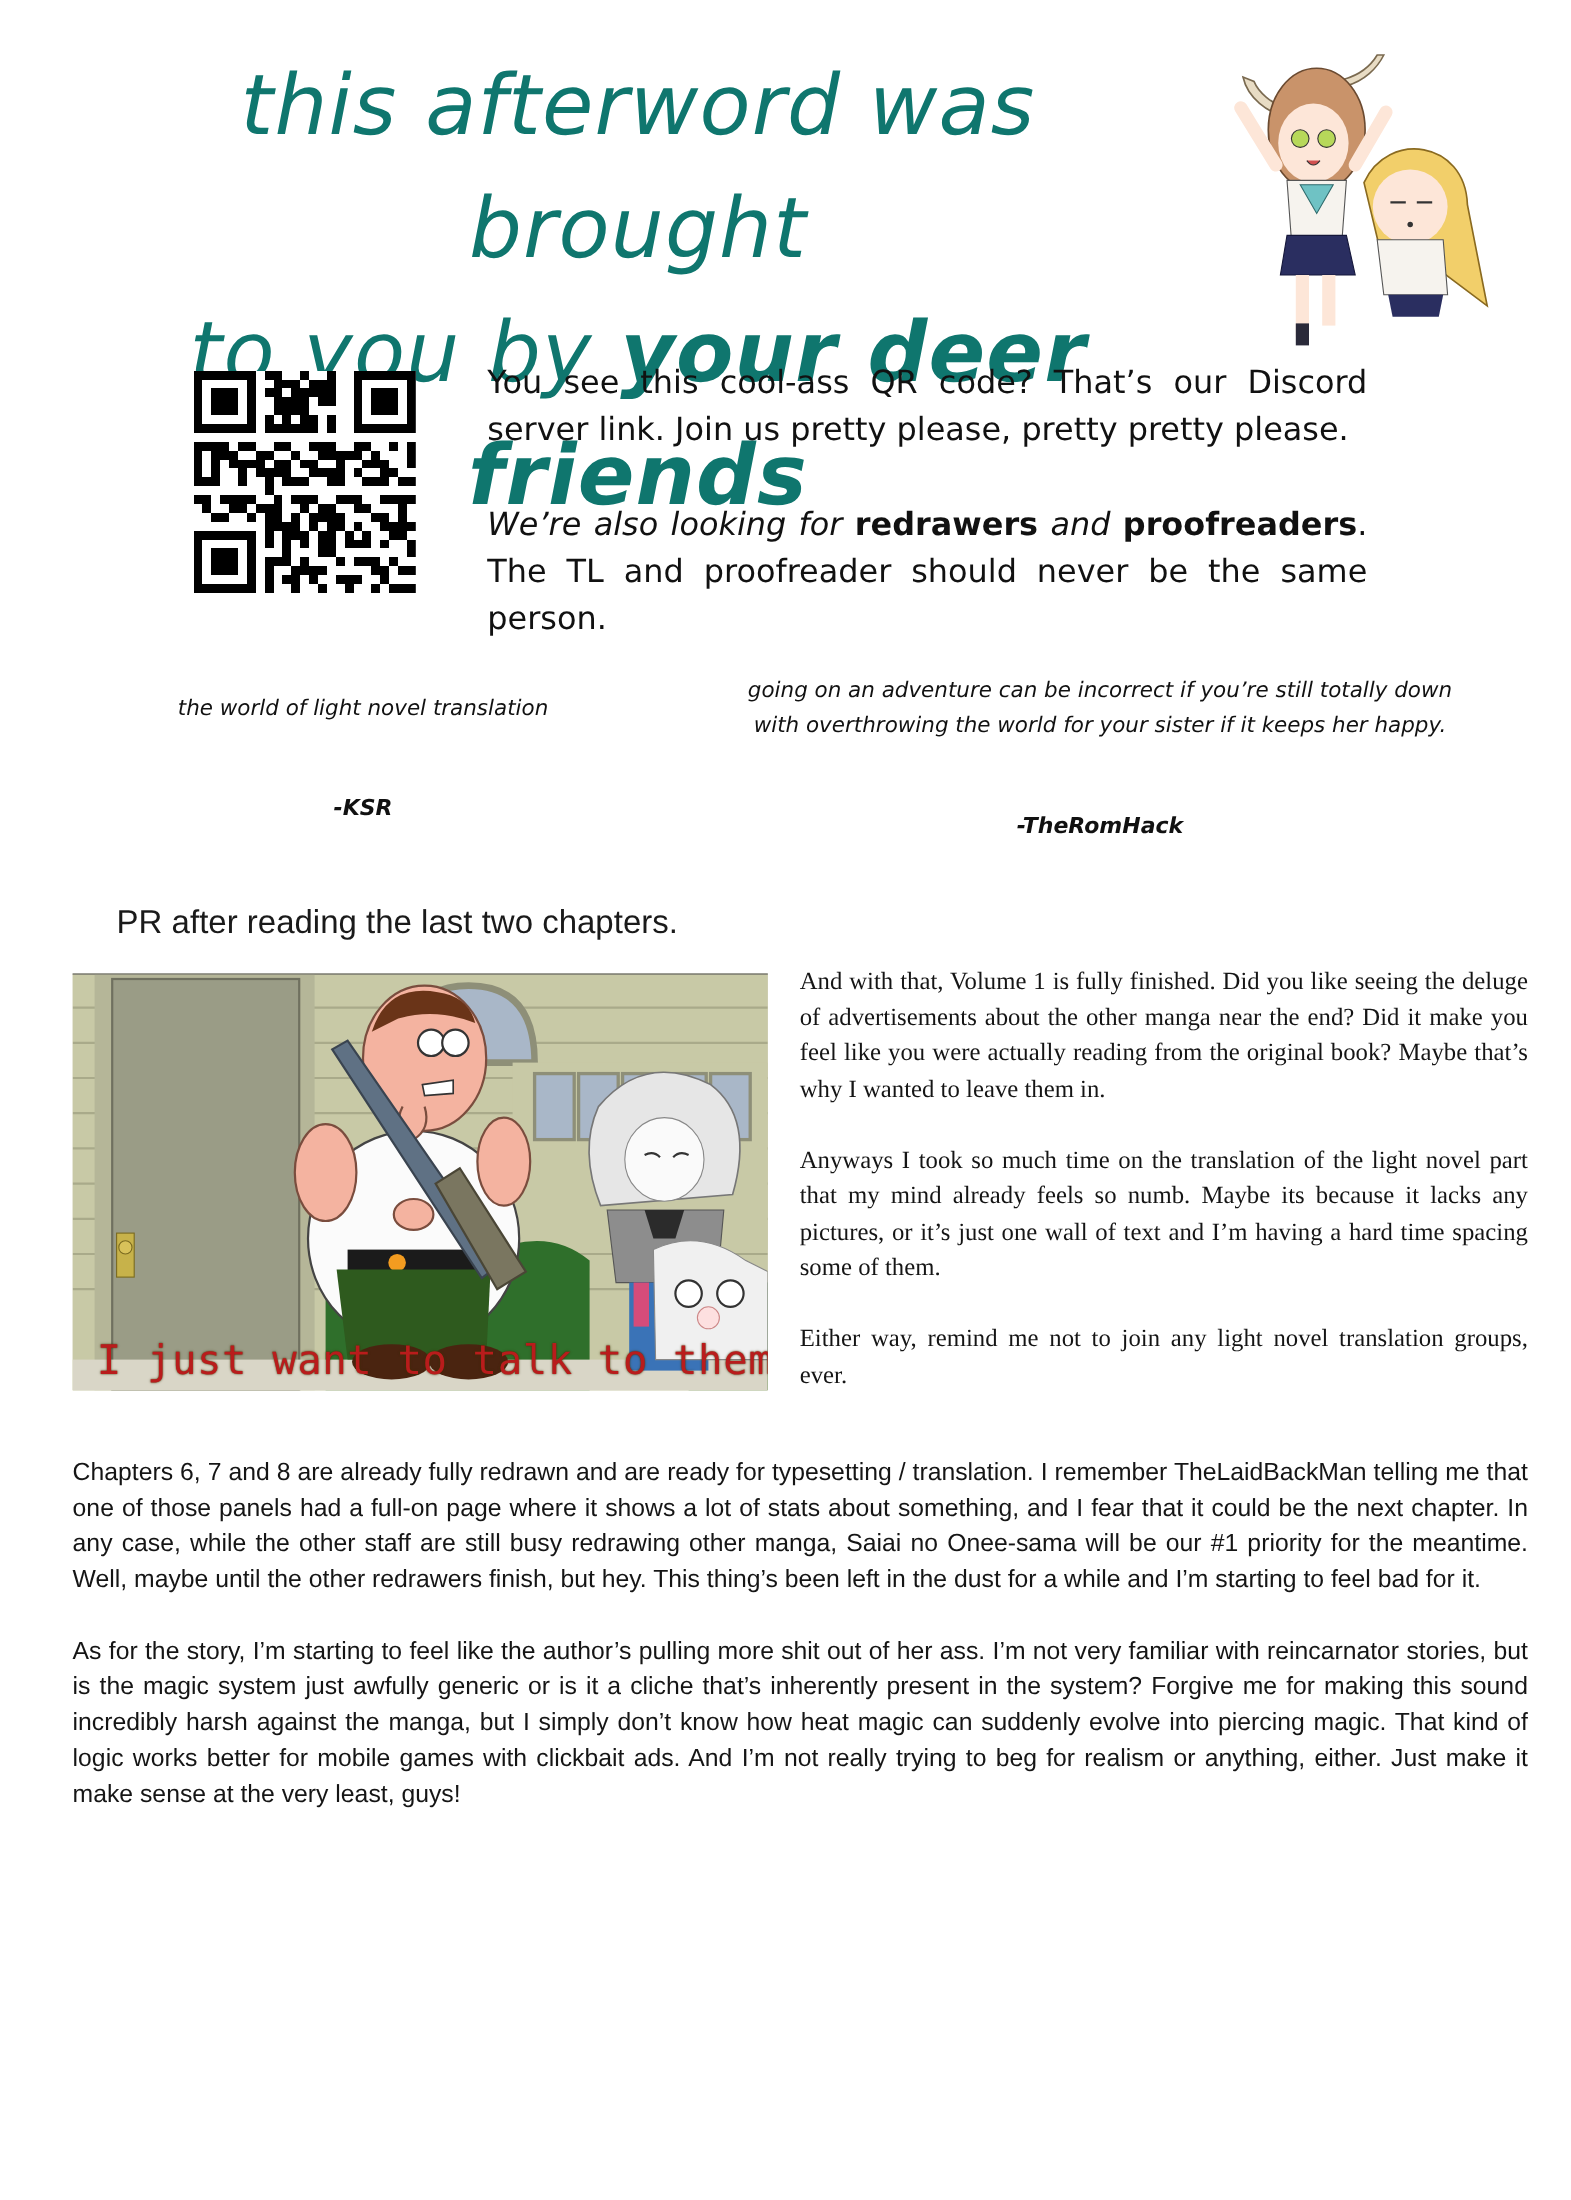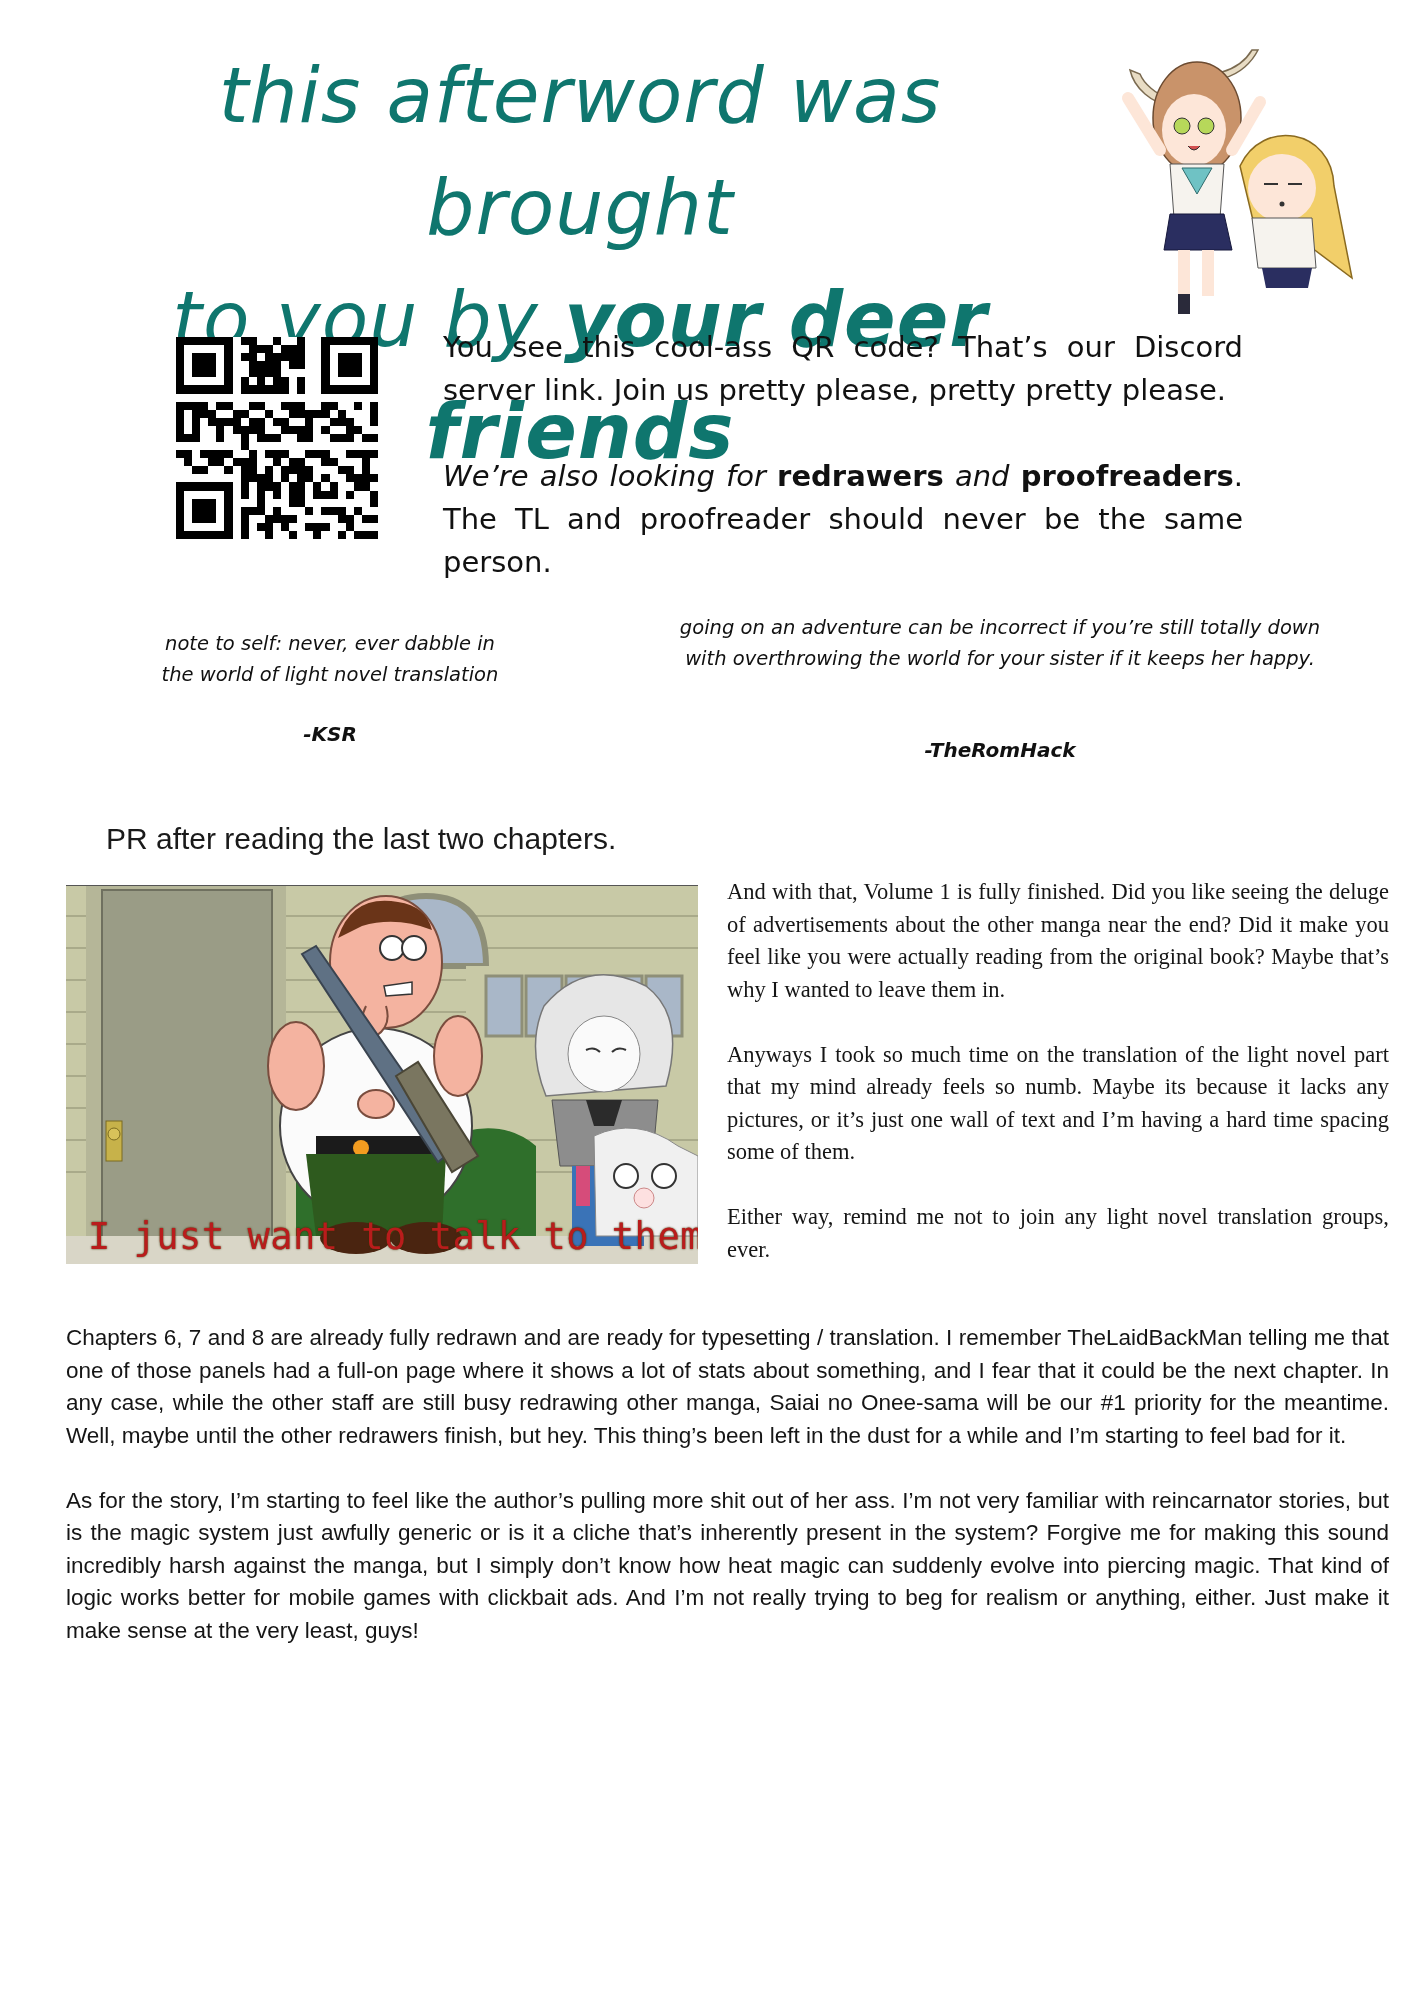--- a/index.html
+++ b/index.html
@@ -198,21 +198,20 @@
     </g>
   </svg>
 </div>
 
 <div class="abs qr-text">
   <p>You see this cool-ass QR code? That’s our Discord server link. Join us pretty please, pretty pretty please.</p>
   <p><span class="it">We’re also looking for </span><span class="b">redrawers</span><span class="it"> and </span><span class="b">proofreaders</span><span>. The TL and proofreader should never be the same person.</span></p>
 </div>
 
 <div class="abs quote quote-ksr">
-  <div>note to self: never, ever dabble in</div>
   <div>the world of light novel translation</div>
 </div>
 <div class="abs sig sig-ksr">-KSR</div>
 
 <div class="abs quote quote-rom">
   <div>going on an adventure can be incorrect if you’re still totally down</div>
   <div>with overthrowing the world for your sister if it keeps her happy.</div>
 </div>
 <div class="abs sig sig-rom">-TheRomHack</div>
 

